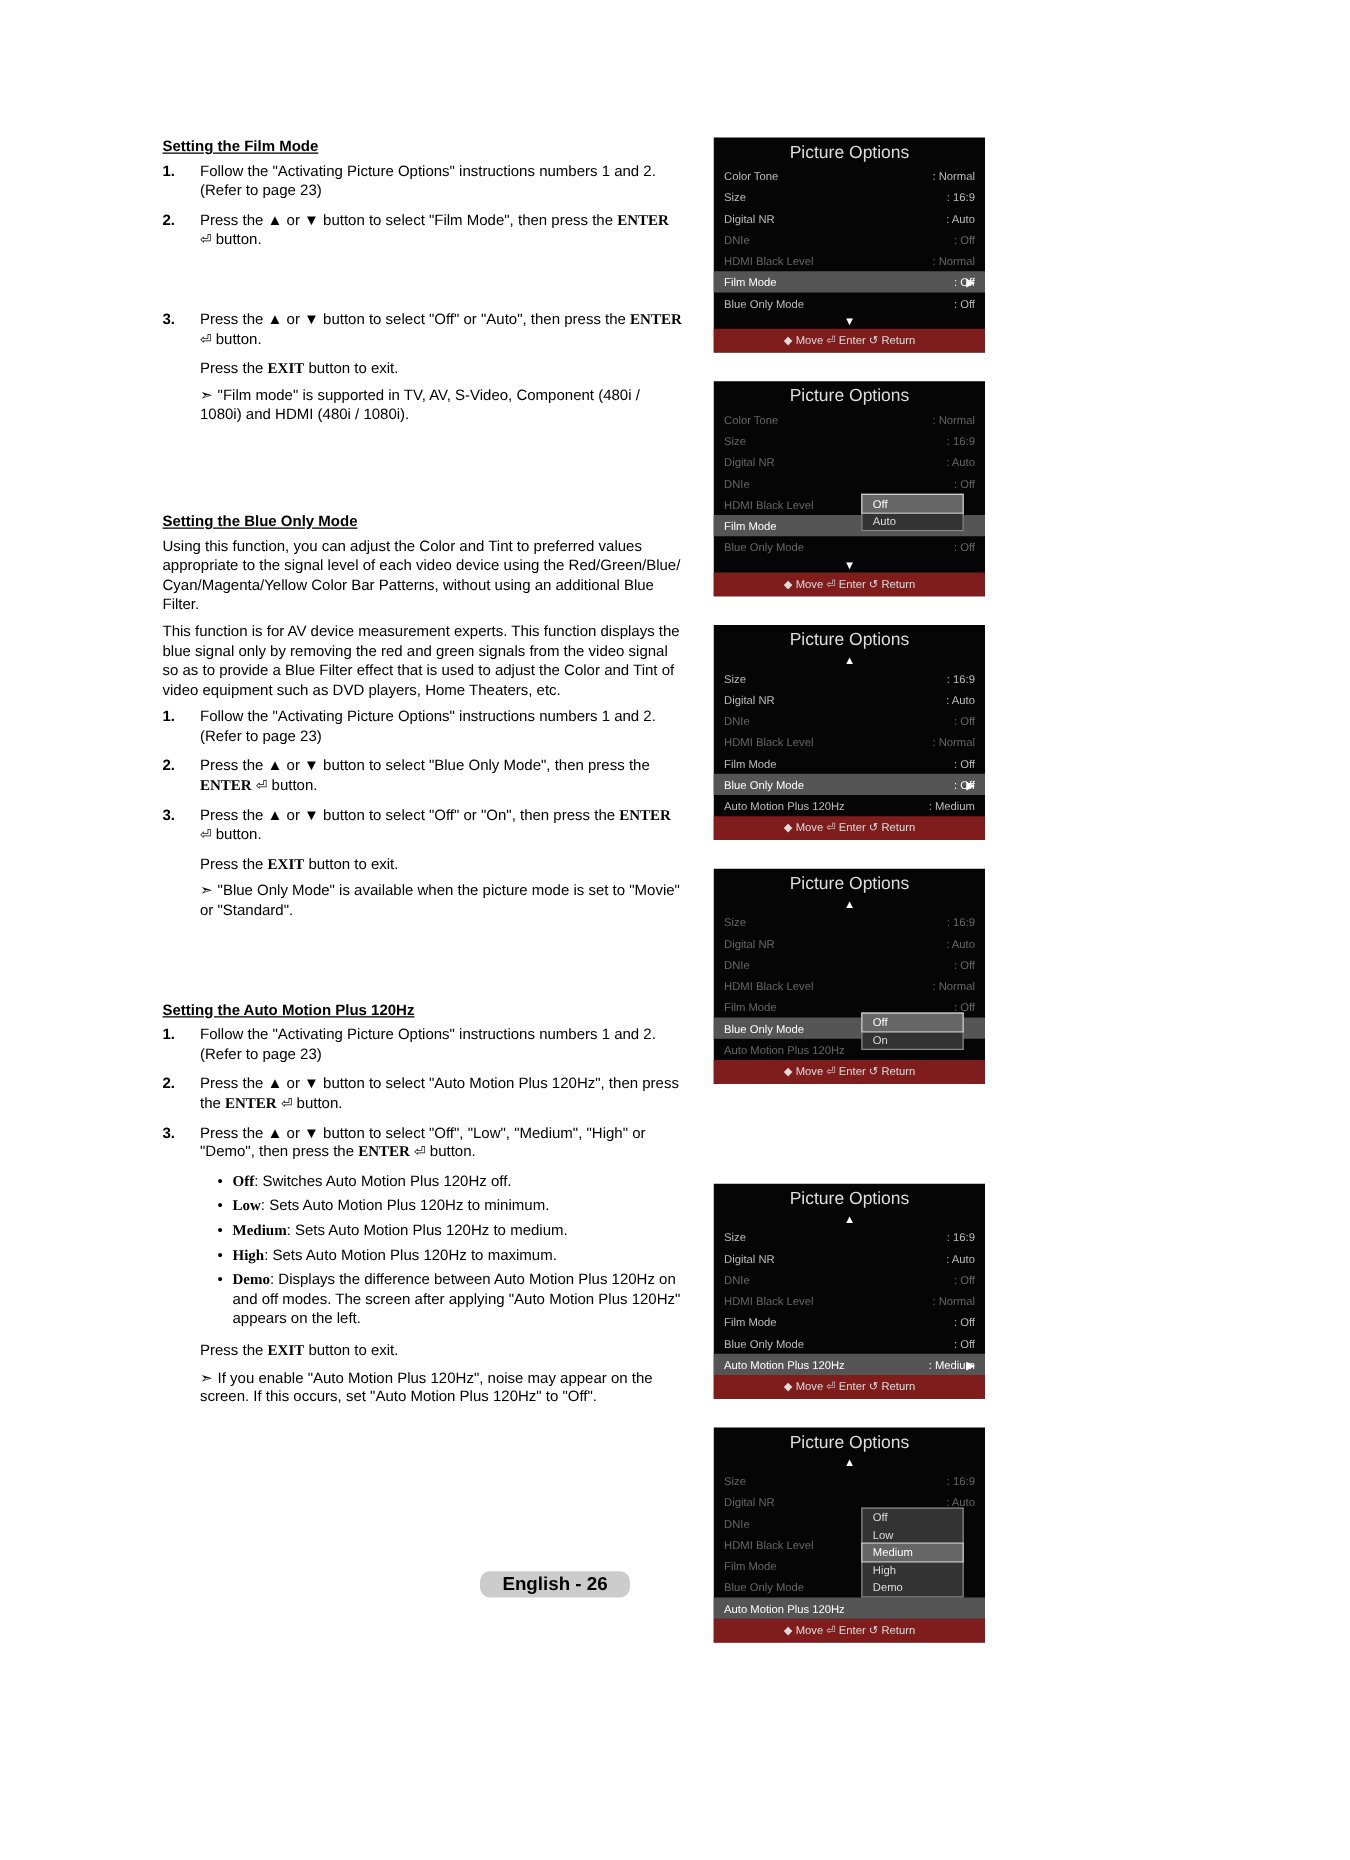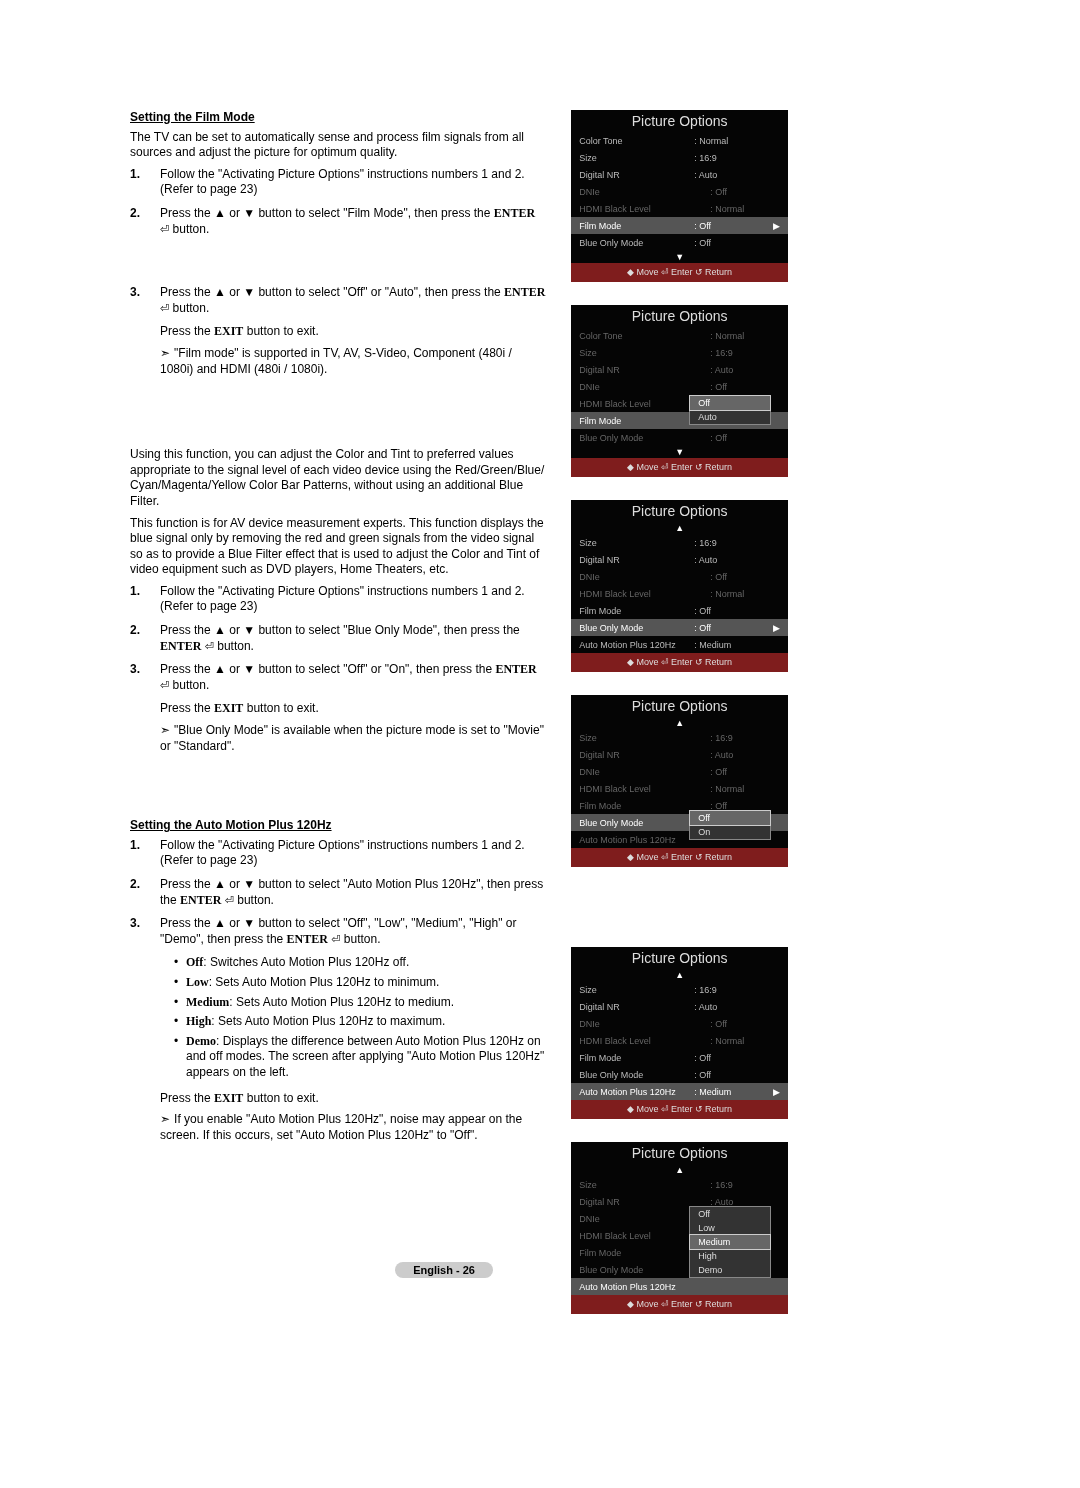--- a/index.html
+++ b/index.html
@@ -63,20 +63,21 @@
     padding: 3px 0;
     font-size: 14px;
     color: #ddd;
   }
   .osd .row {
     display: flex;
     align-items: center;
     padding: 2px 8px;
     min-height: 13px;
     position: relative;
+    justify-content: space-between;
   }
   .osd .row .label { width: 115px; }
   .osd .row .val::before { content: ": "; }
   .osd .row.dim { color: #666; gap: 16px; }
   .osd .row.highlight {
     background: #555;
     color: #fff;
   }
   .osd .row .caret {
     position: absolute;
@@ -128,33 +129,32 @@
     left: 0;
     width: 100%;
     text-align: center;
   }
   .footer-page .pill {
     display: inline-block;
     background: #ccc;
     border-radius: 8px;
     padding: 2px 18px;
     font-weight: bold;
-    font-size: 11px;
+    font-size: 15px;
   }
 </style>
 </head>
 <body>
 
 <div class="page">
   <div class="cols">
 
     <div class="left">
 
       <p class="section-title">Setting the Film Mode</p>
-      <p>The TV can be set to automatically sense and process film signals from all sources and adjust the picture for optimum quality.</p>
       <div class="ol">
         <div class="li">
           <div class="num">1.</div>
           <div class="txt">Follow the "Activating Picture Options" instructions numbers 1 and 2. (Refer to page 23)</div>
         </div>
         <div class="li">
           <div class="num">2.</div>
           <div class="txt">
             <span>Press the ▲ or ▼ button to select "Film Mode", then press the </span><b>ENTER</b> <span class="enter-sym">⏎</span><span> button.</span>
           </div>
@@ -169,20 +169,21 @@
       </div>
       <p class="sub">
         <span>Press the </span><b>EXIT</b><span> button to exit.</span>
       </p>
       <p class="note">
         <span class="arrow">➣</span><span>"Film mode" is supported in TV, AV, S-Video, Component (480i / 1080i) and HDMI (480i / 1080i).</span>
       </p>
 
       <div style="height:64px"></div>
 
+      <p class="section-title">Setting the Blue Only Mode</p>
       <p>Using this function, you can adjust the Color and Tint to preferred values appropriate to the signal level of each video device using the Red/Green/Blue/ Cyan/Magenta/Yellow Color Bar Patterns, without using an additional Blue Filter.</p>
       <p>This function is for AV device measurement experts. This function displays the blue signal only by removing the red and green signals from the video signal so as to provide a Blue Filter effect that is used to adjust the Color and Tint of video equipment such as DVD players, Home Theaters, etc.</p>
       <div class="ol">
         <div class="li">
           <div class="num">1.</div>
           <div class="txt">Follow the "Activating Picture Options" instructions numbers 1 and 2. (Refer to page 23)</div>
         </div>
         <div class="li">
           <div class="num">2.</div>
           <div class="txt">

